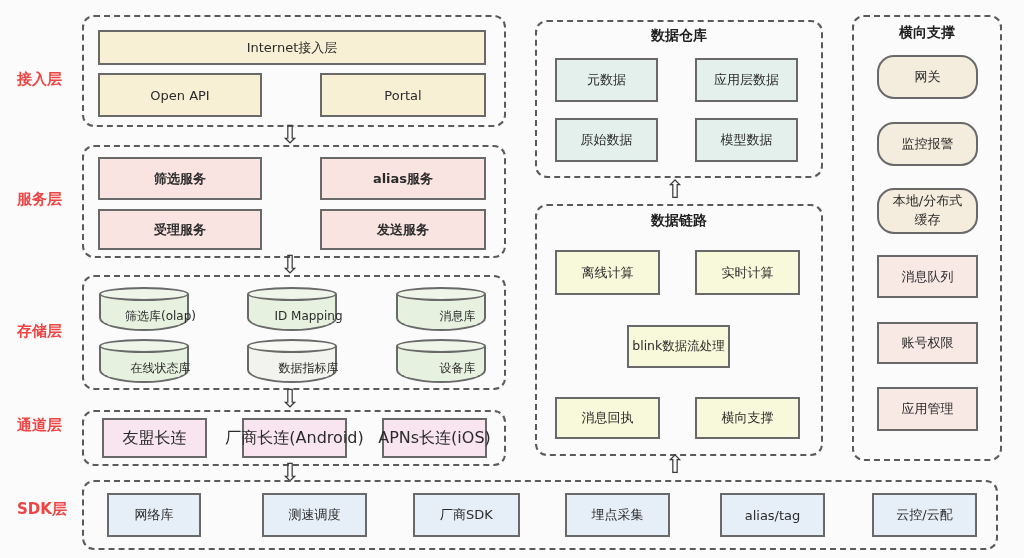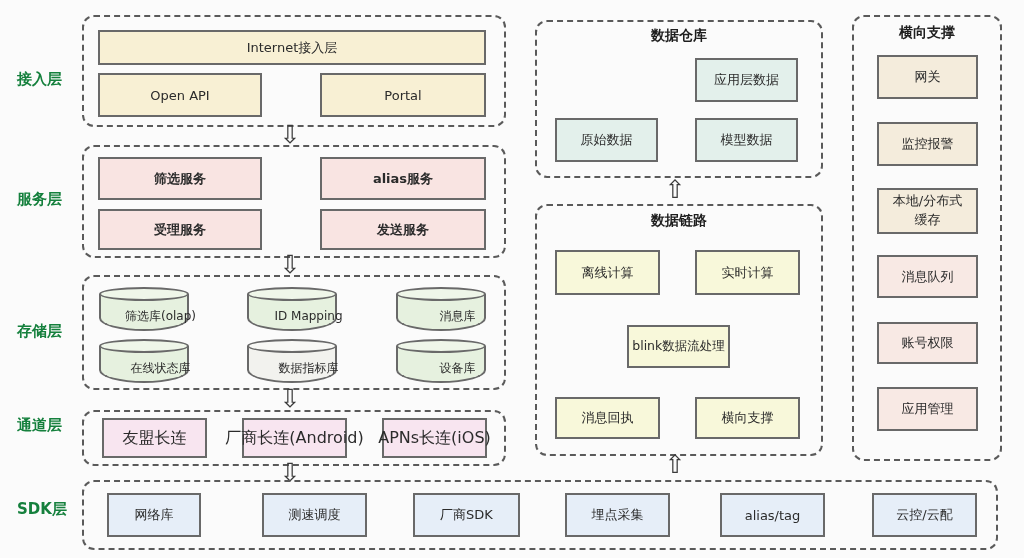--- a/index.html
+++ b/index.html
@@ -16,21 +16,21 @@
   }
   .dashed{
     position:absolute;
     border:2px dashed #5a5a5a;
     border-radius:12px;
     box-sizing:border-box;
     background:transparent;
   }
   .layer-label{
     position:absolute;
-    font-size:15px;font-weight:bold;color:#15803d;
+    font-size:15px;font-weight:bold;color:#ef4444;
     white-space:nowrap;
   }
   .section-title{
     position:absolute;
     font-size:14px;font-weight:bold;color:#1e1e1e;
     text-align:center;
   }
   .box{
     position:absolute;
     border:2px solid #696969;
@@ -41,21 +41,21 @@
   }
   .sm{font-size:16px;}
   .md{font-size:12.5px;}
   .preline{white-space:pre-line;line-height:1.45;}
   .fill-access{background:#f8f0d4;}
   .fill-service{background:#f9e4e2;font-weight:bold;}
   .fill-channel{background:#f8e5f0;}
   .fill-sdk{background:#e6eef8;}
   .fill-warehouse{background:#e3f0eb;}
   .fill-link{background:#f8f8da;}
-  .fill-beige{background:#f4ecdc;}
+  .fill-beige{background:#f4ecdc;border-radius:17px;}
   .fill-pink{background:#f8e9e4;}
   .cyl{position:absolute;}
   .cyl-top{
     position:absolute;top:0;left:0;width:100%;height:14px;
     background:#eff6e9;border:2px solid #696969;border-radius:50%;
     box-sizing:border-box;
   }
   .cyl-body{
     position:absolute;top:7px;left:0;width:100%;height:calc(100% - 7px);
     background:#e6f1df;border:2px solid #696969;border-top:none;
@@ -145,20 +145,21 @@
   <div class="dashed" style="left:82px;top:480px;width:916px;height:70px"></div>
   <div class="box fill-sdk" style="left:107px;top:493px;width:94px;height:44px">网络库</div>
   <div class="box fill-sdk" style="left:262px;top:493px;width:105px;height:44px">测速调度</div>
   <div class="box fill-sdk" style="left:413px;top:493px;width:107px;height:44px">厂商SDK</div>
   <div class="box fill-sdk" style="left:565px;top:493px;width:105px;height:44px">埋点采集</div>
   <div class="box fill-sdk" style="left:720px;top:493px;width:105px;height:44px">alias/tag</div>
   <div class="box fill-sdk" style="left:872px;top:493px;width:105px;height:44px">云控/云配</div>
 
   <div class="dashed" style="left:535px;top:20px;width:288px;height:158px"></div>
   <div class="section-title" style="left:535px;top:27px;width:288px">数据仓库</div>
+  <div class="box fill-warehouse" style="left:555px;top:58px;width:103px;height:44px">元数据</div>
   <div class="box fill-warehouse" style="left:695px;top:58px;width:103px;height:44px">应用层数据</div>
   <div class="box fill-warehouse" style="left:555px;top:118px;width:103px;height:44px">原始数据</div>
   <div class="box fill-warehouse" style="left:695px;top:118px;width:103px;height:44px">模型数据</div>
 
   <div class="arrow" style="left:664px;top:177px">⇧</div>
 
   <div class="dashed" style="left:535px;top:204px;width:288px;height:252px"></div>
   <div class="section-title" style="left:535px;top:212px;width:288px">数据链路</div>
   <div class="box fill-link" style="left:555px;top:250px;width:105px;height:45px">离线计算</div>
   <div class="box fill-link" style="left:695px;top:250px;width:105px;height:45px">实时计算</div>

